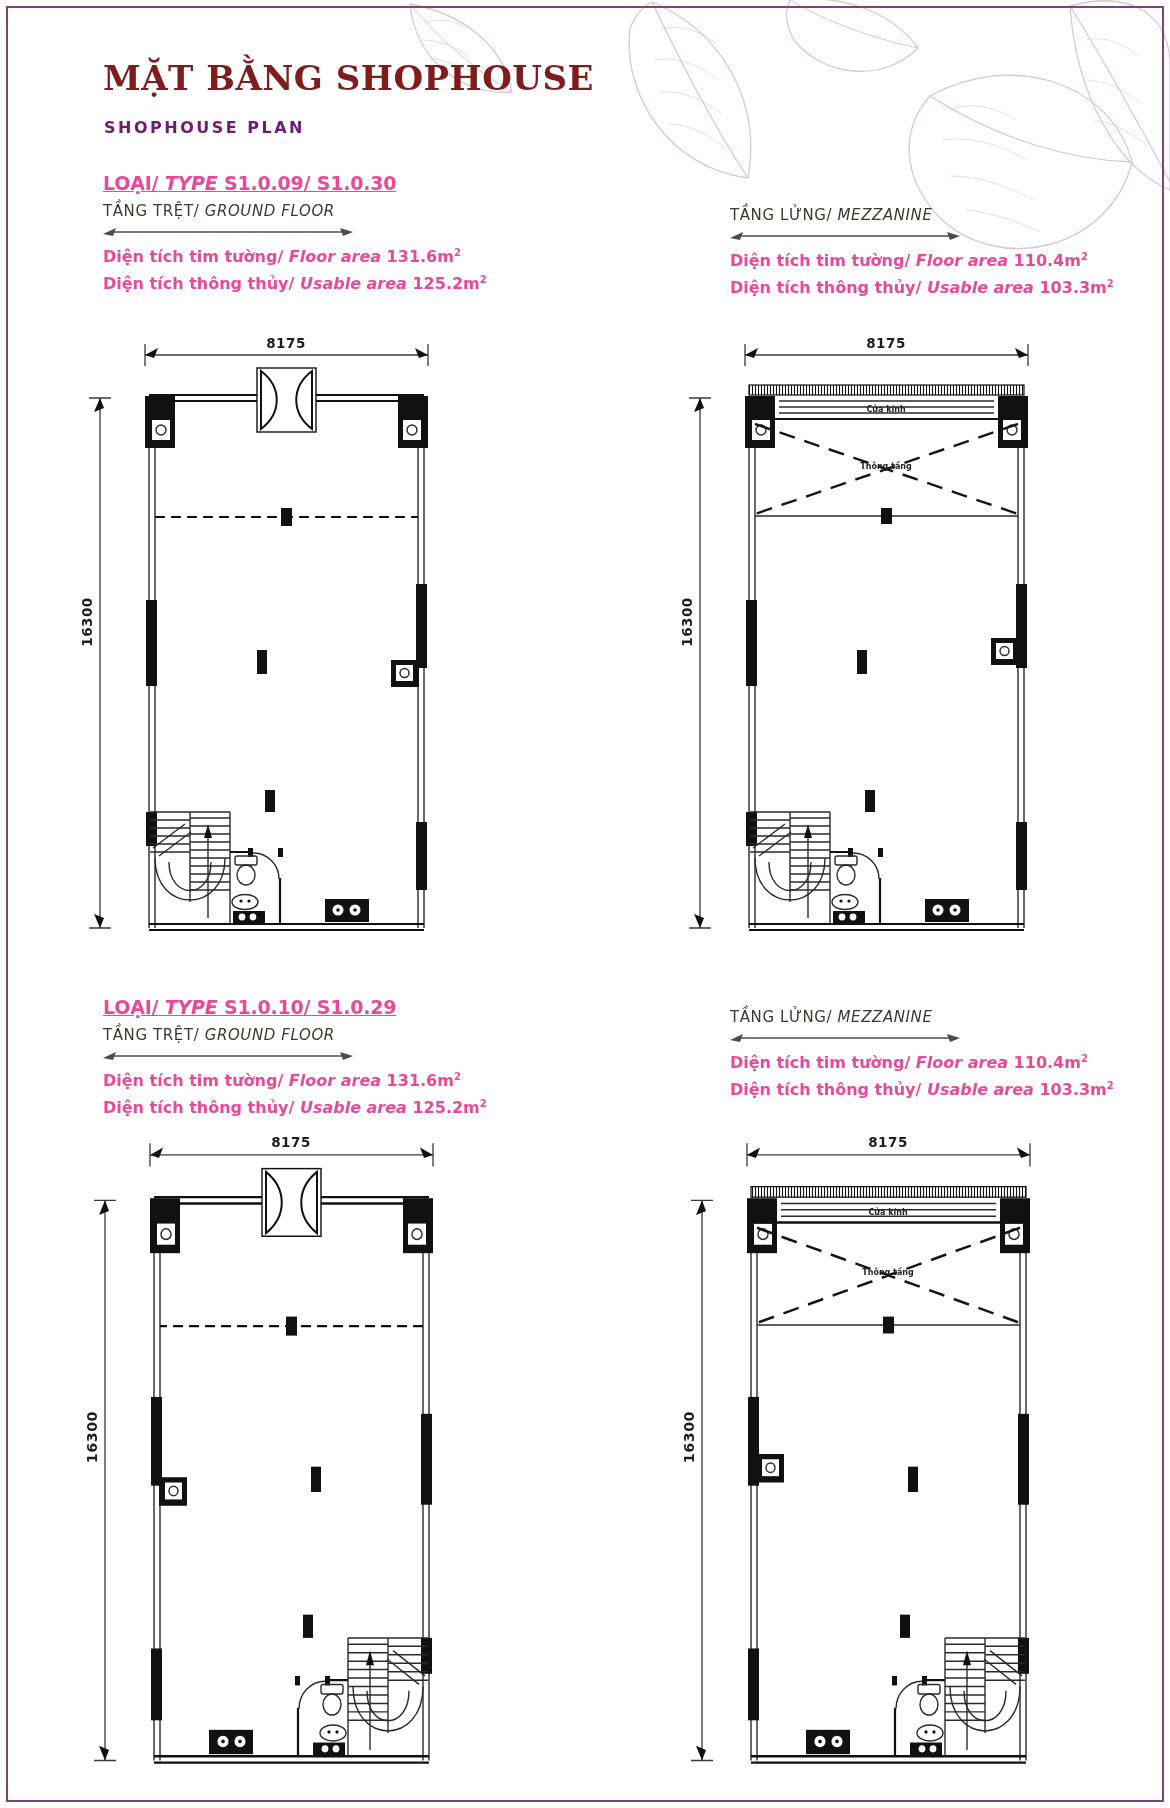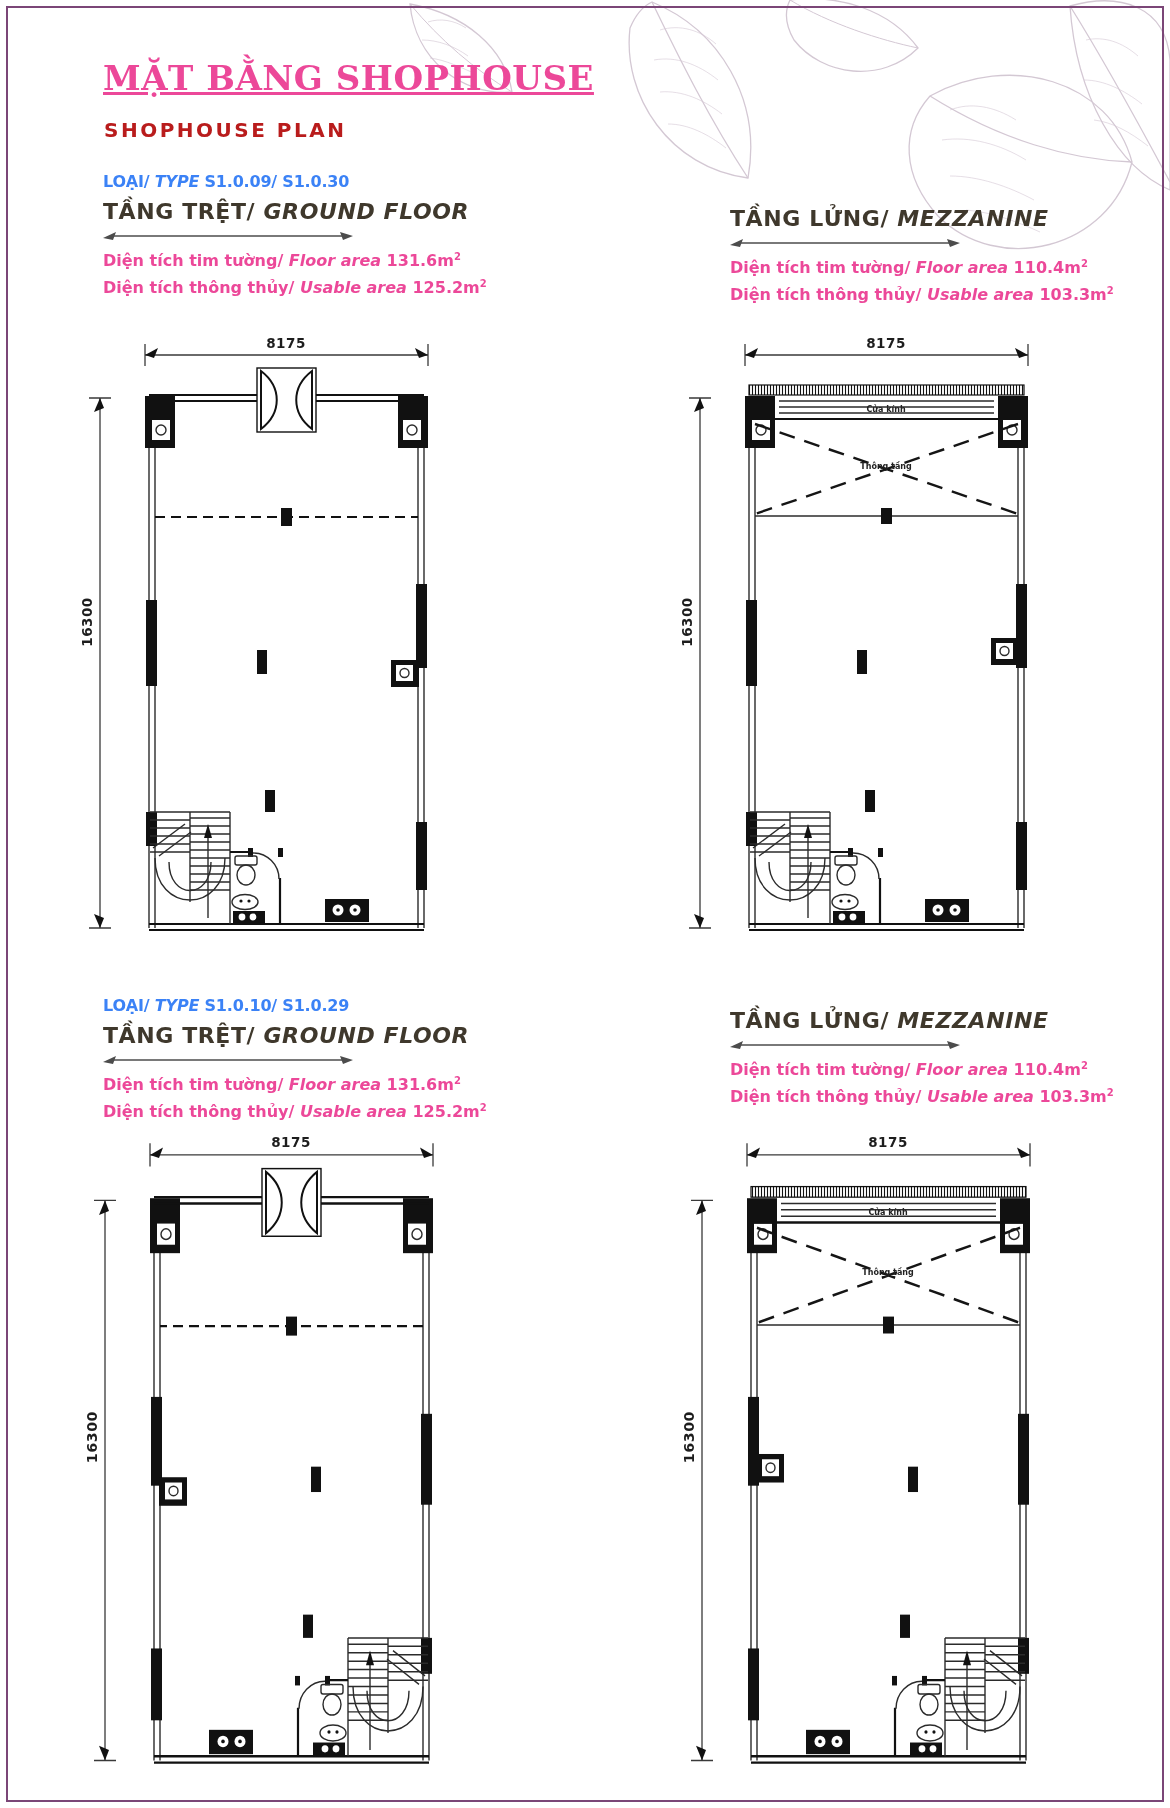--- a/index.html
+++ b/index.html
@@ -3,27 +3,27 @@
 <meta charset="utf-8">
 <style>
   html,body{margin:0;padding:0;background:#fff;}
   body{width:1170px;height:1808px;position:relative;overflow:hidden;
        font-family:"DejaVu Sans","Liberation Sans",sans-serif;}
   .page-border{position:absolute;left:6px;top:6px;right:6px;bottom:6px;
        border:2px solid #7b4677;z-index:40;pointer-events:none;}
   .leaves{position:absolute;z-index:1;}
   .title{position:absolute;left:103px;top:58px;z-index:10;
        font-family:"DejaVu Serif","Liberation Serif",serif;
-       font-size:34px;font-weight:bold;color:#ec4899;letter-spacing:.5px;text-decoration:underline;}
+       font-size:34px;font-weight:bold;color:#7f1d1d;letter-spacing:.5px;}
   .subtitle{position:absolute;left:104px;top:118px;z-index:10;
-       font-size:20px;font-weight:600;color:#b91c1c;letter-spacing:2.5px;}
+       font-size:16px;font-weight:600;color:#701a75;letter-spacing:2.5px;}
   .hblock{position:absolute;z-index:10;}
-  .type-label{font-size:16px;font-weight:800;color:#3b82f6;letter-spacing:-.2px;
-       margin-bottom:8px;white-space:nowrap;}
-  .floor-label{font-size:22px;font-weight:700;color:#3f382c;letter-spacing:.6px;
+  .type-label{font-size:19px;font-weight:800;color:#ec4899;letter-spacing:-.2px;
+       margin-bottom:8px;white-space:nowrap;text-decoration:underline;}
+  .floor-label{font-size:15px;font-weight:400;color:#3f382c;letter-spacing:.6px;
        margin-bottom:7px;white-space:nowrap;}
   .leader{display:block;margin:0 0 10px 0;}
   .area-row{font-size:16px;font-weight:700;color:#ec4899;margin-bottom:8px;white-space:nowrap;}
   .it{font-style:italic;}
   sup{font-size:10px;}
   .plan{position:absolute;z-index:5;}
   .w{stroke:#2b2b2b;stroke-width:1.4;fill:none;}
   .w2{stroke:#111;stroke-width:2.2;fill:none;}
   .blk{fill:#111;stroke:none;}
   .dashline{stroke:#111;stroke-width:2.2;stroke-dasharray:10 6;fill:none;}

